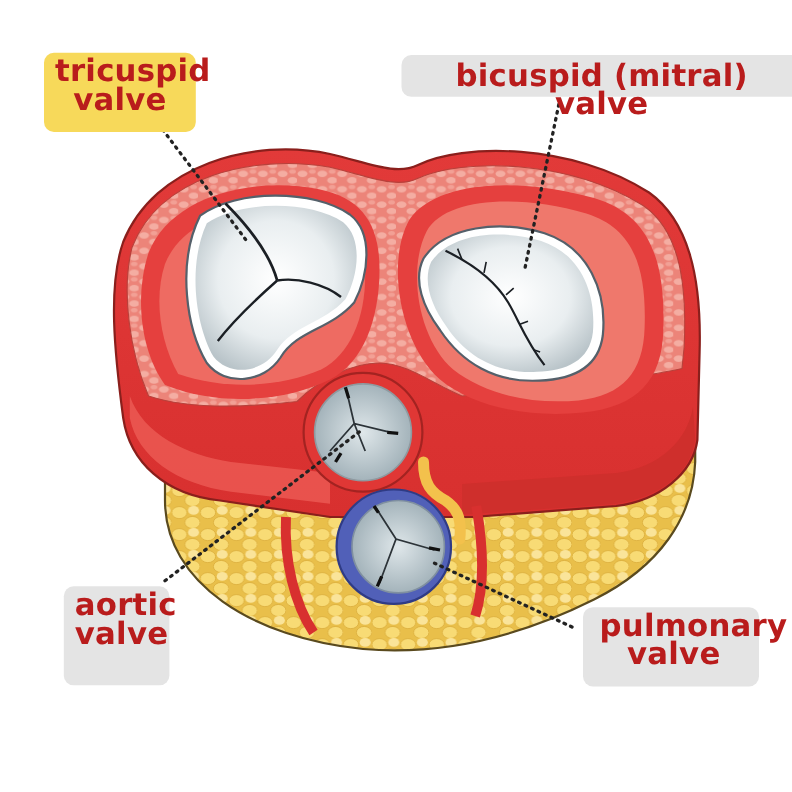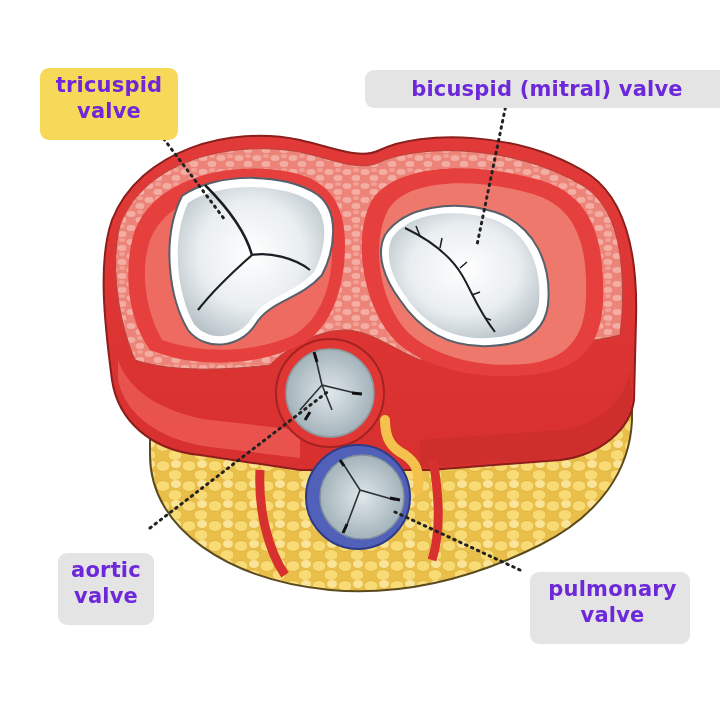--- a/index.html
+++ b/index.html
@@ -1,22 +1,22 @@
 <!DOCTYPE html>
 <html><head>
 <meta charset="utf-8">
 <style>
   html, body { margin: 0; padding: 0; background: #ffffff; }
   body { width: 720px; height: 720px; position: relative; overflow: hidden;
          font-family: "DejaVu Sans", sans-serif; }
   #illustration { position: absolute; left: 0; top: 0; width: 720px; height: 720px; }
   .label {
-    position: absolute; color: #6d28d9; font-weight: bold; font-size: 21px;
+    position: absolute; color: #b91c1c; font-weight: bold; font-size: 28px;
     line-height: 26px; text-align: center; border-radius: 9px; padding: 4px 10px;
-    box-sizing: border-box; letter-spacing: 0.2px; margin-top: 20px;
+    box-sizing: border-box; letter-spacing: 0.2px;
   }
   .label span { display: block; }
   .lbl-yellow { background: #f7d95a; }
   .lbl-gray { background: #e4e4e4; }
 </style>
 </head>
 <body>
 
 <svg id="illustration" viewBox="0 0 720 720" xmlns="http://www.w3.org/2000/svg">
   <defs>
@@ -142,21 +142,21 @@
 
 <div class="label lbl-yellow" style="left:40px; top:48px; width:138px; height:72px;">
   <span>tricuspid</span>
   <span>valve</span>
 </div>
 
 <div class="label lbl-gray" style="left:365px; top:50px; width:364px; height:38px; padding-top:6px;">
   <span>bicuspid (mitral) valve</span>
 </div>
 
-<div class="label lbl-gray" style="left:58px; top:533px; width:96px; height:72px;">
+<div class="label lbl-gray" style="left:58px; top:533px; width:96px; height:90px;">
   <span>aortic</span>
   <span>valve</span>
 </div>
 
 <div class="label lbl-gray" style="left:530px; top:552px; width:160px; height:72px;padding-left:15px;">
   <span>pulmonary</span>
   <span>valve</span>
 </div>
 
 </body></html>

